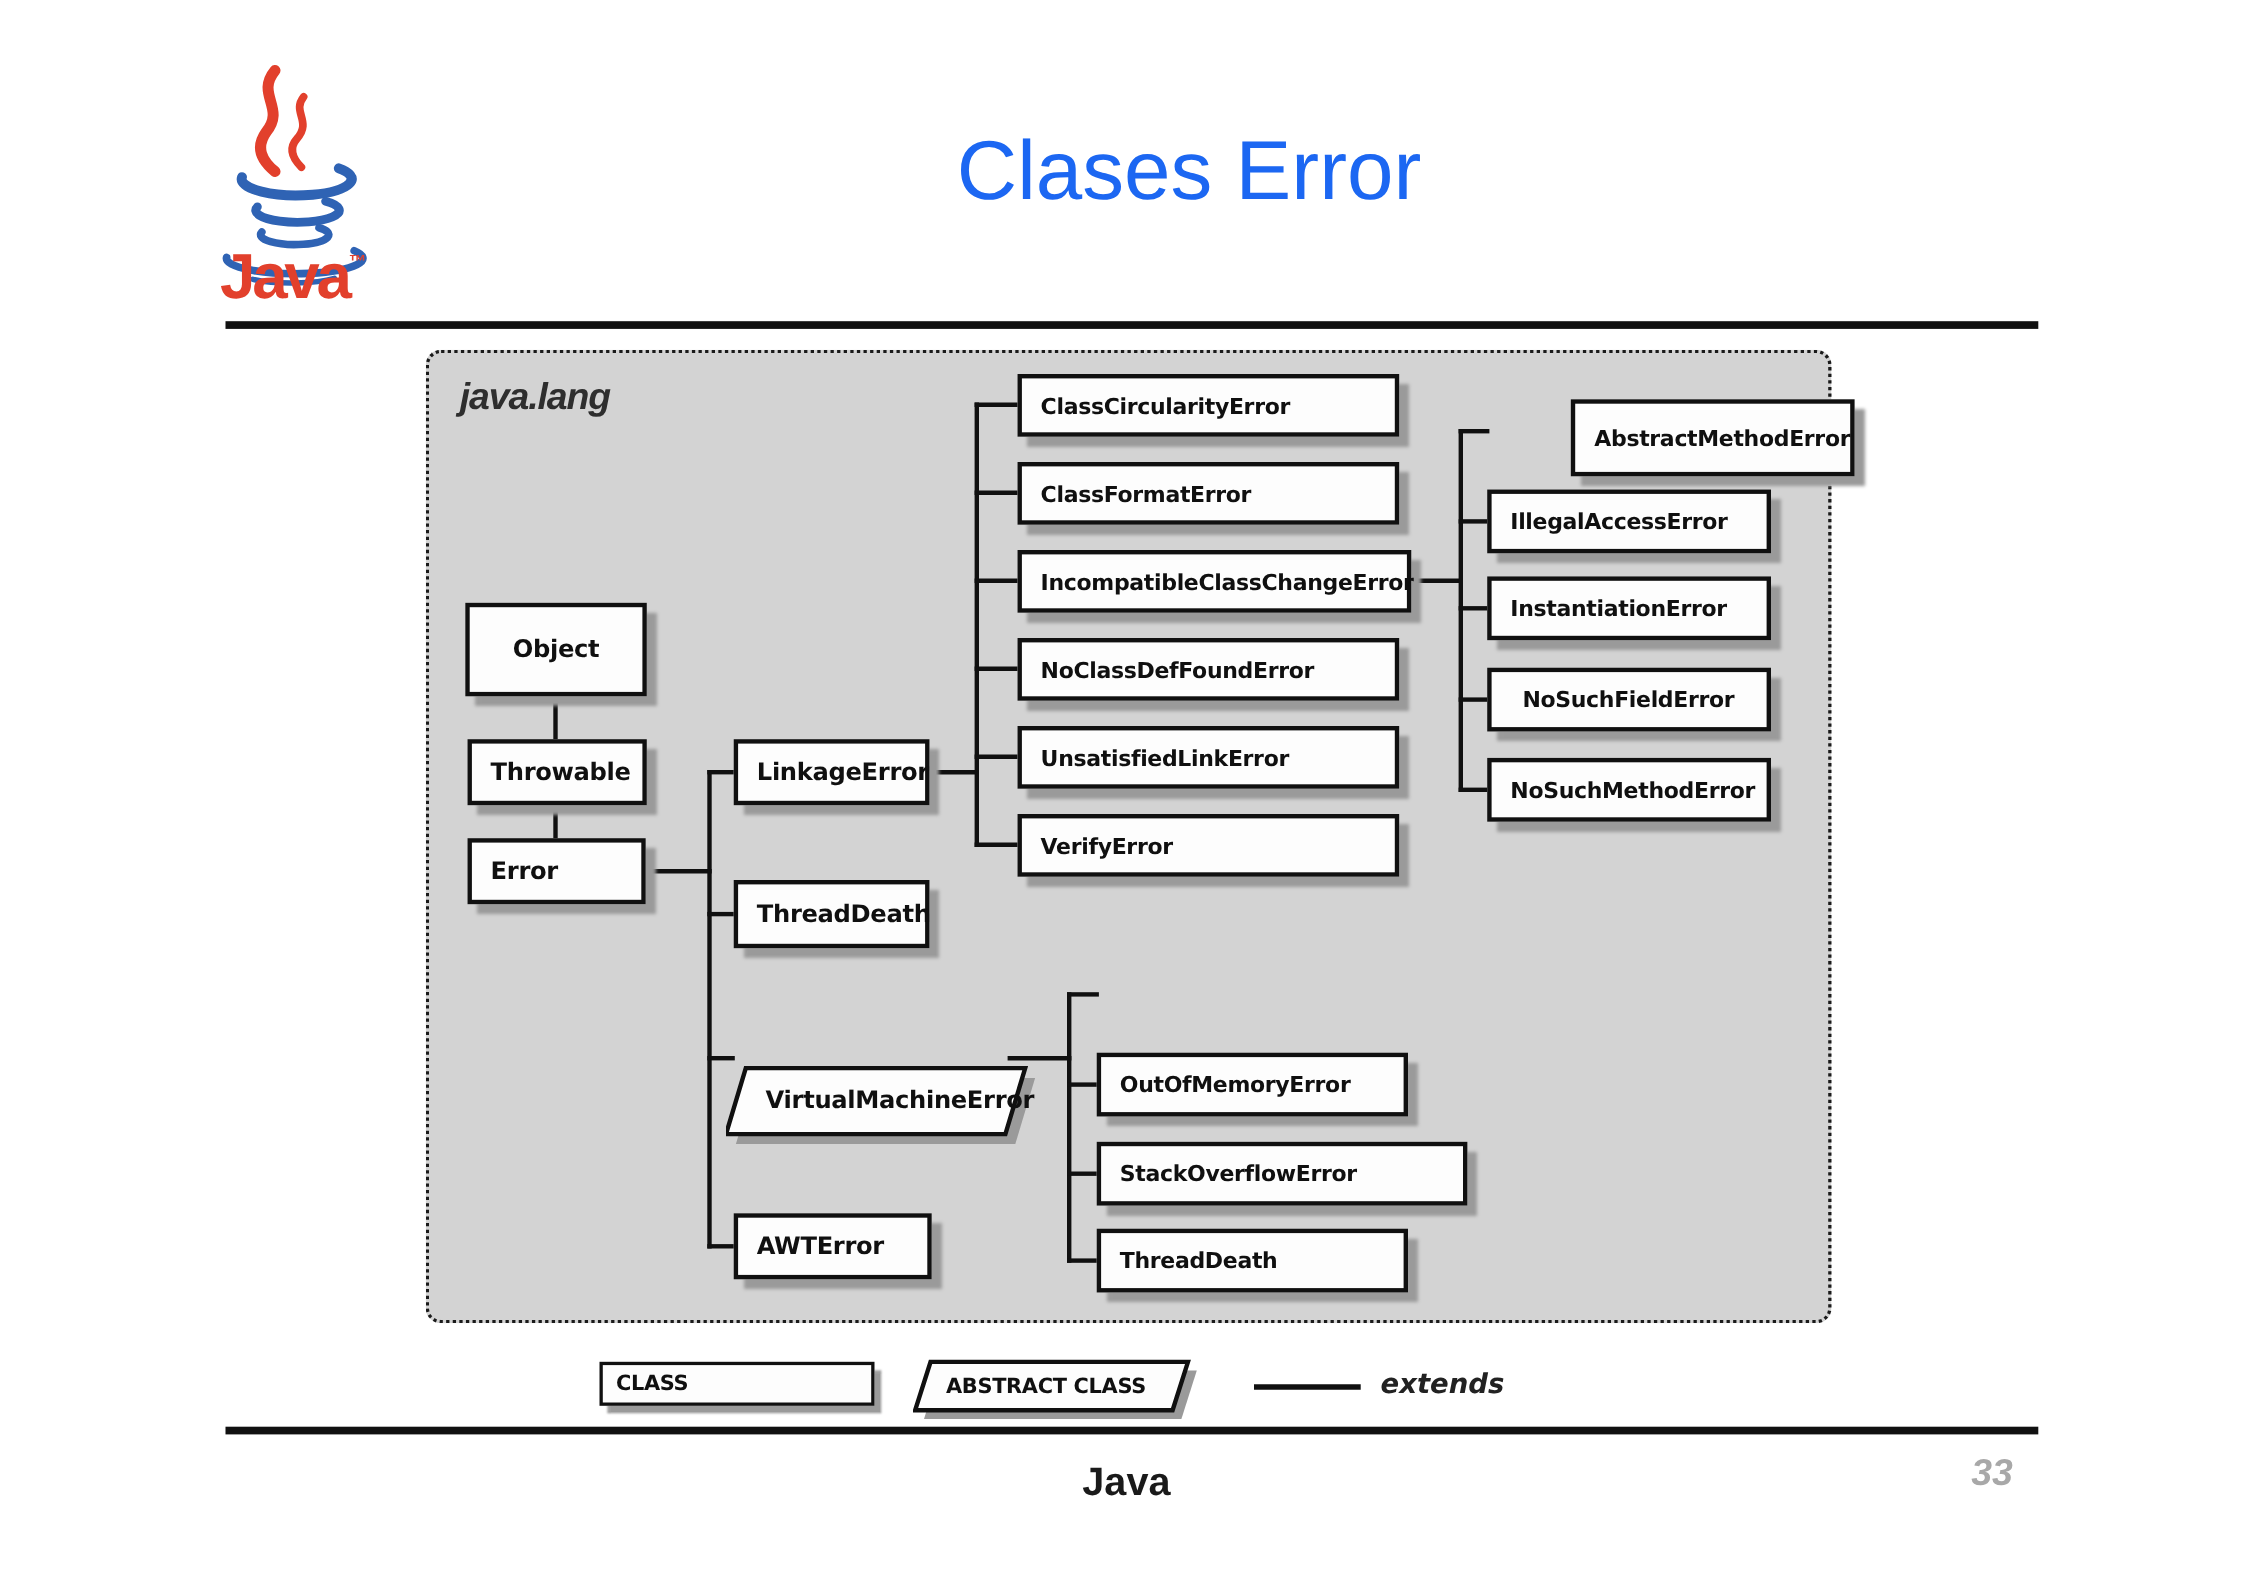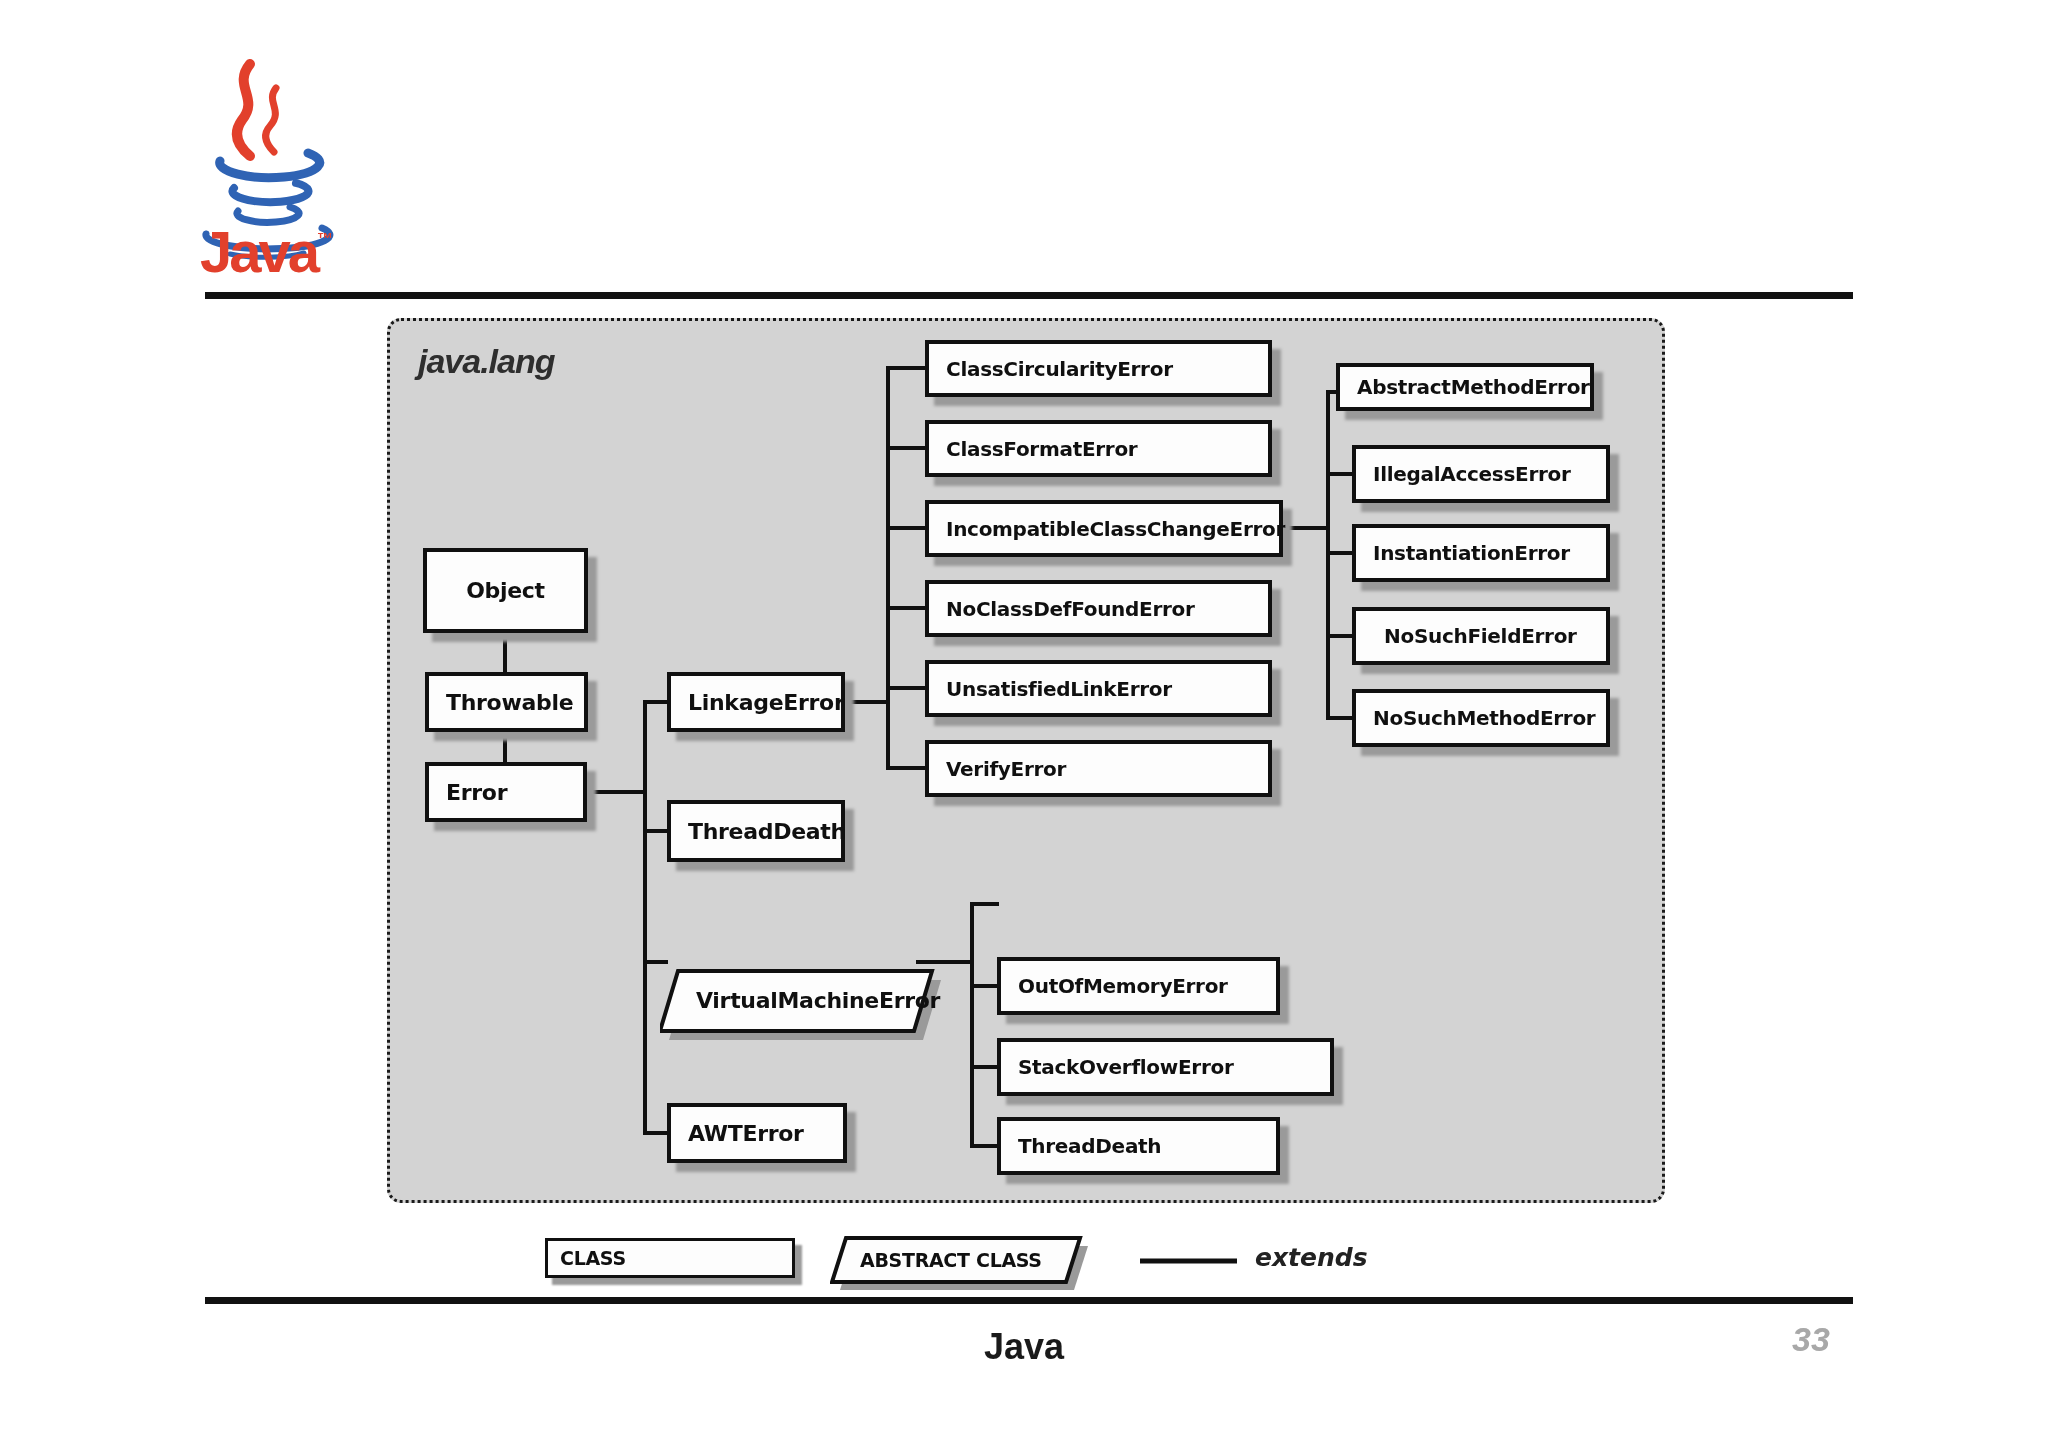--- a/index.html
+++ b/index.html
@@ -83,20 +83,21 @@
     <path d="M58,6 C40,28 68,40 50,62 C40,76 46,88 58,98" fill="none" stroke="#e2402c" stroke-width="10" stroke-linecap="round"></path>
     <path d="M84,30 C73,44 92,52 78,68 C70,77 74,86 82,94" fill="none" stroke="#e2402c" stroke-width="7" stroke-linecap="round"></path>
     <path d="M28,103 A50,15 0 1 0 116,95" fill="none" stroke="#2f63b4" stroke-width="9" stroke-linecap="round"></path>
     <path d="M42,130 A38,11 0 1 0 104,125" fill="none" stroke="#2f63b4" stroke-width="8" stroke-linecap="round"></path>
     <path d="M46,153 A31,9 0 1 0 98,149" fill="none" stroke="#2f63b4" stroke-width="7" stroke-linecap="round"></path>
     <path d="M14,176 A62,14 0 1 0 130,170" fill="none" stroke="#2f63b4" stroke-width="7" stroke-linecap="round"></path>
     <path d="M38,196 A46,9 0 0 0 112,195" fill="none" stroke="#2f63b4" stroke-width="5" stroke-linecap="round"></path>
   </svg>
   <div id="logo-word"><span>Java</span><span class="tm">™</span></div>
 
+  <div id="title">Clases Error</div>
   <div class="rule" id="rule-top"></div>
   <div class="rule" id="rule-bottom"></div>
 
   <div id="dbox"></div>
   <div id="pkg-label">java.lang</div>
 
   <svg id="wires" width="2048" height="1447">
     <g stroke="#101010" stroke-width="4" fill="none">
       <line x1="505" y1="633" x2="505" y2="676"></line>
       <line x1="505" y1="730" x2="505" y2="766"></line>
@@ -170,21 +171,21 @@
   <div class="cbox" style="left:925px; top:580px; width:347px; height:57px;">
     <span class="clabel">NoClassDefFoundError</span>
   </div>
   <div class="cbox" style="left:925px; top:660px; width:347px; height:57px;">
     <span class="clabel">UnsatisfiedLinkError</span>
   </div>
   <div class="cbox" style="left:925px; top:740px; width:347px; height:57px;">
     <span class="clabel">VerifyError</span>
   </div>
 
-  <div class="cbox" style="left:1336px; top:363px; width:258px; height:48px;">
+  <div class="cbox" style="left:1428px; top:363px; width:258px; height:70px;justify-content:flex-end;">
     <span class="clabel">AbstractMethodError</span>
   </div>
   <div class="cbox" style="left:1352px; top:445px; width:258px; height:58px;">
     <span class="clabel">IllegalAccessError</span>
   </div>
   <div class="cbox" style="left:1352px; top:524px; width:258px; height:58px;">
     <span class="clabel">InstantiationError</span>
   </div>
   <div class="cbox" style="left:1352px; top:607px; width:258px; height:58px;padding-left:28px;">
     <span class="clabel">NoSuchFieldError</span>

